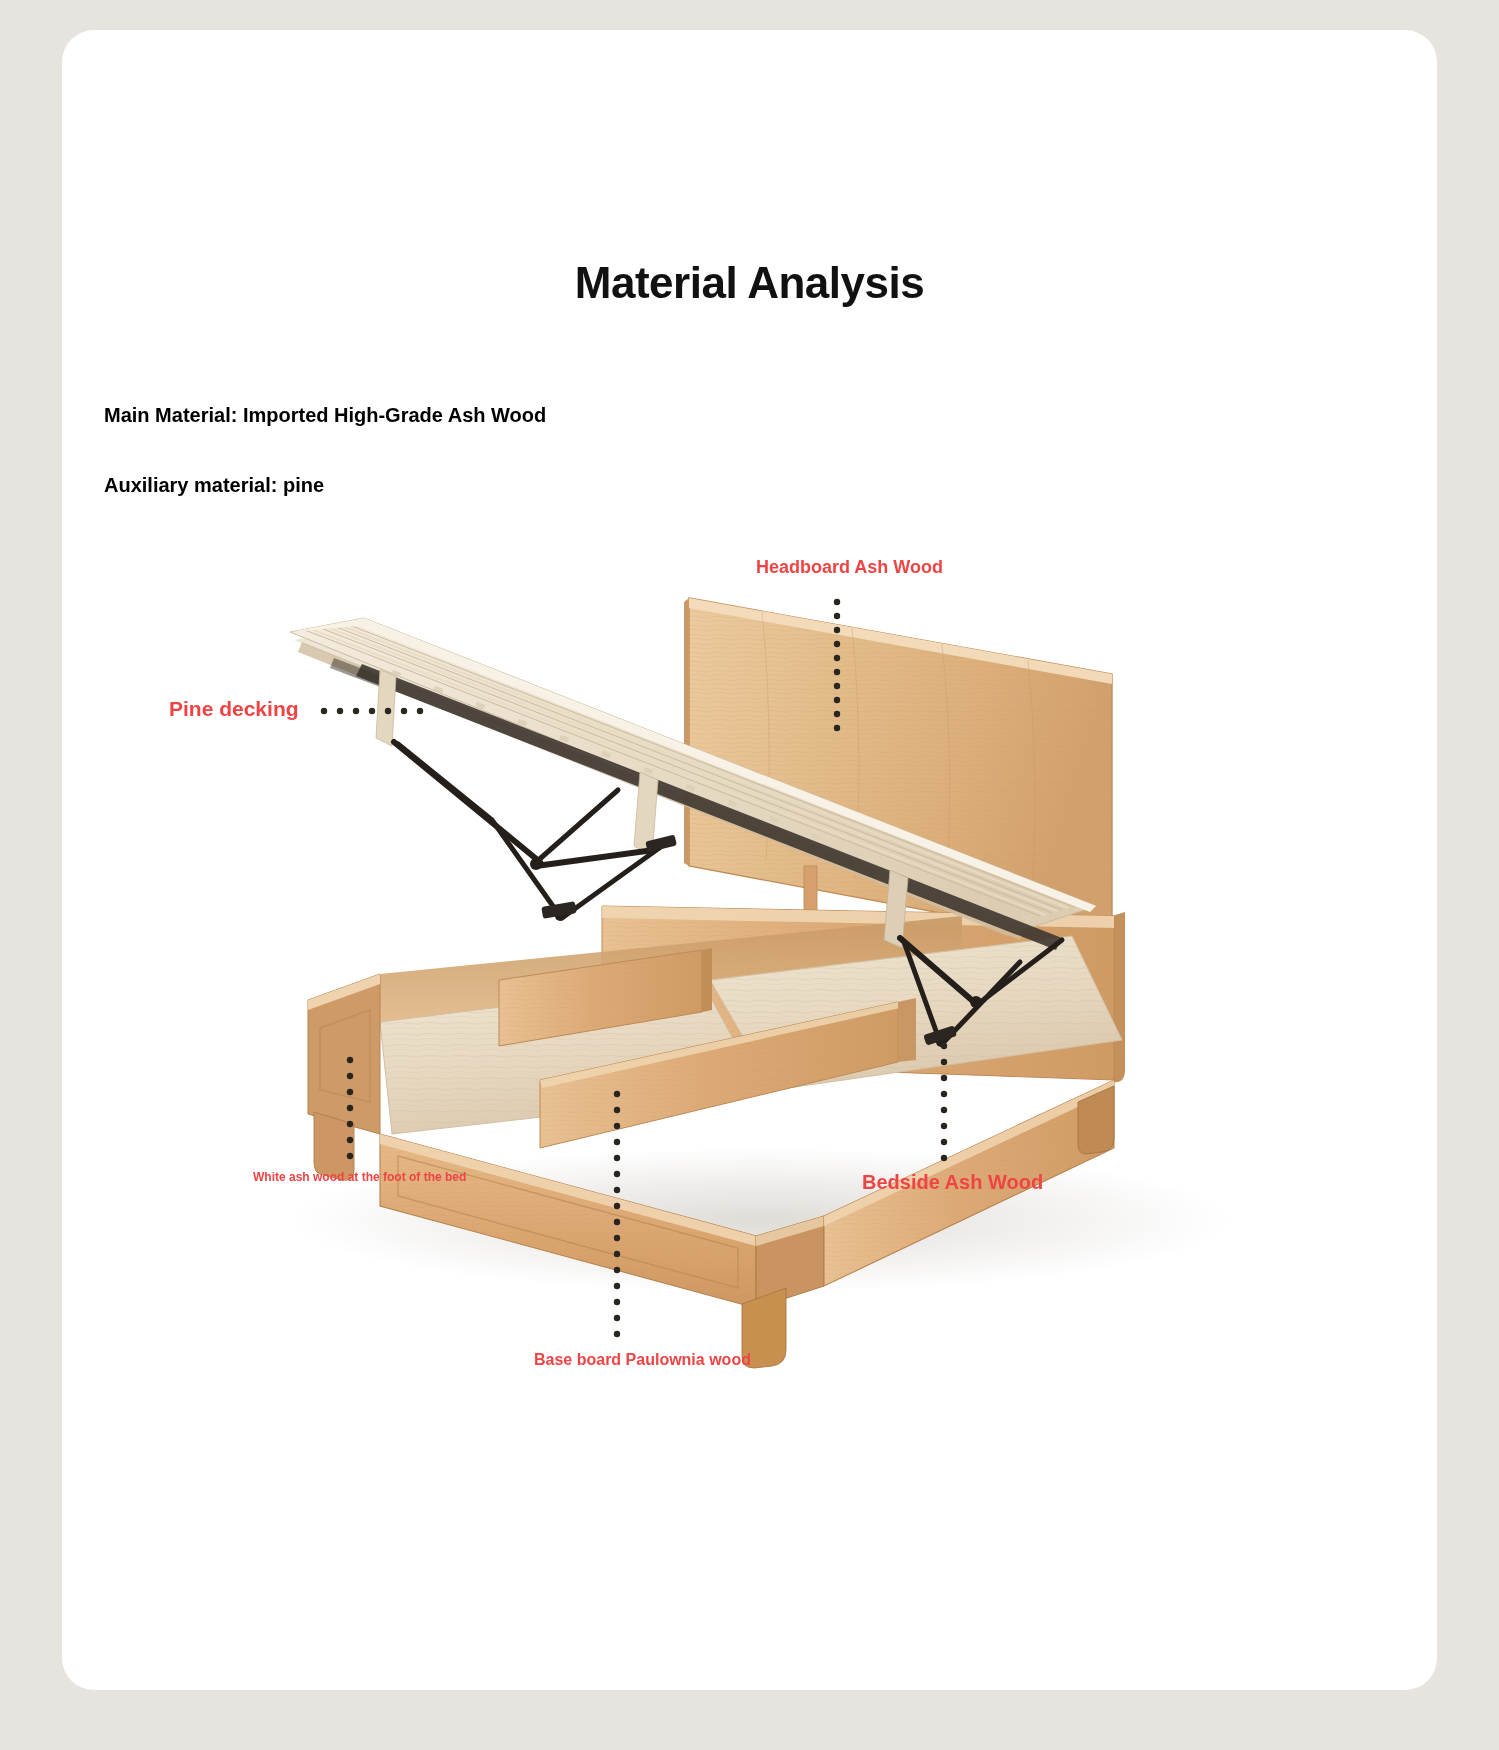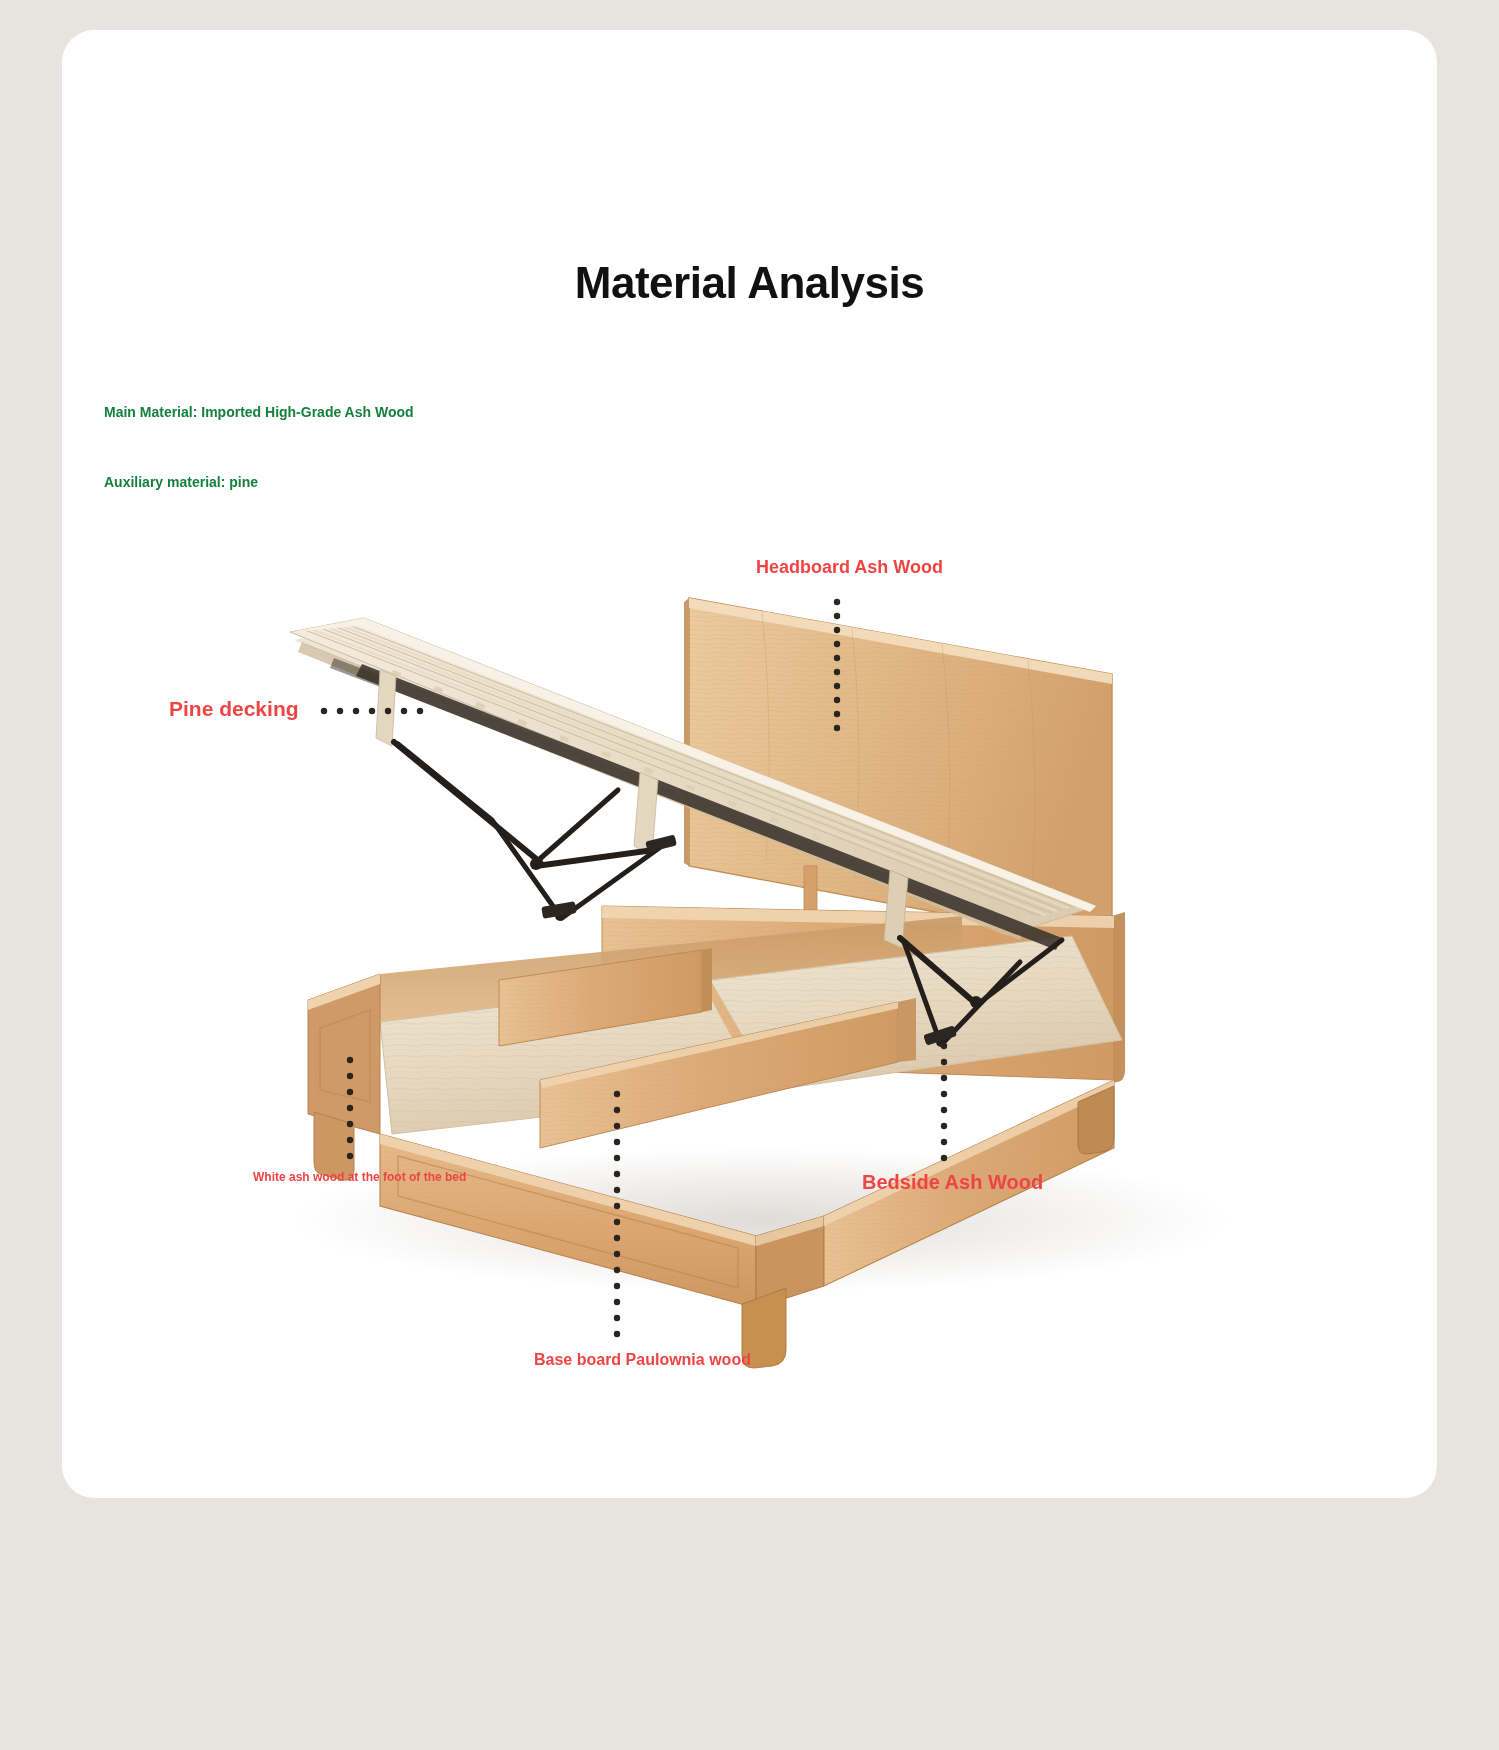--- a/index.html
+++ b/index.html
@@ -5,39 +5,39 @@
   html,body{margin:0;padding:0;}
   body{
     width:1499px;height:1750px;
     background:#e7e3df;
     font-family:"Liberation Sans", sans-serif;
     overflow:hidden;
   }
   #card{
     position:absolute;
     left:62px;top:30px;
-    width:1375px;height:1468px;
+    width:1375px;height:1660px;
     background:#ffffff;
     border-radius:32px;
   }
   #page-title{
     position:absolute;
     left:0;top:228px;width:1375px;
     text-align:center;
     font-size:44px;
     font-weight:bold;
     color:#111111;
     letter-spacing:-0.5px;
   }
   .mat-line{
     position:absolute;
     left:42px;
-    font-size:14px;
+    font-size:20px;
     font-weight:bold;
-    color:#15803d;
+    color:#000000;
     white-space:nowrap;
   }
   #mat-main{top:374px;}
   #mat-aux{top:444px;}
 
   #scene{
     position:absolute;
     left:0;top:0;
     width:1375px;height:1660px;
     pointer-events:none;

